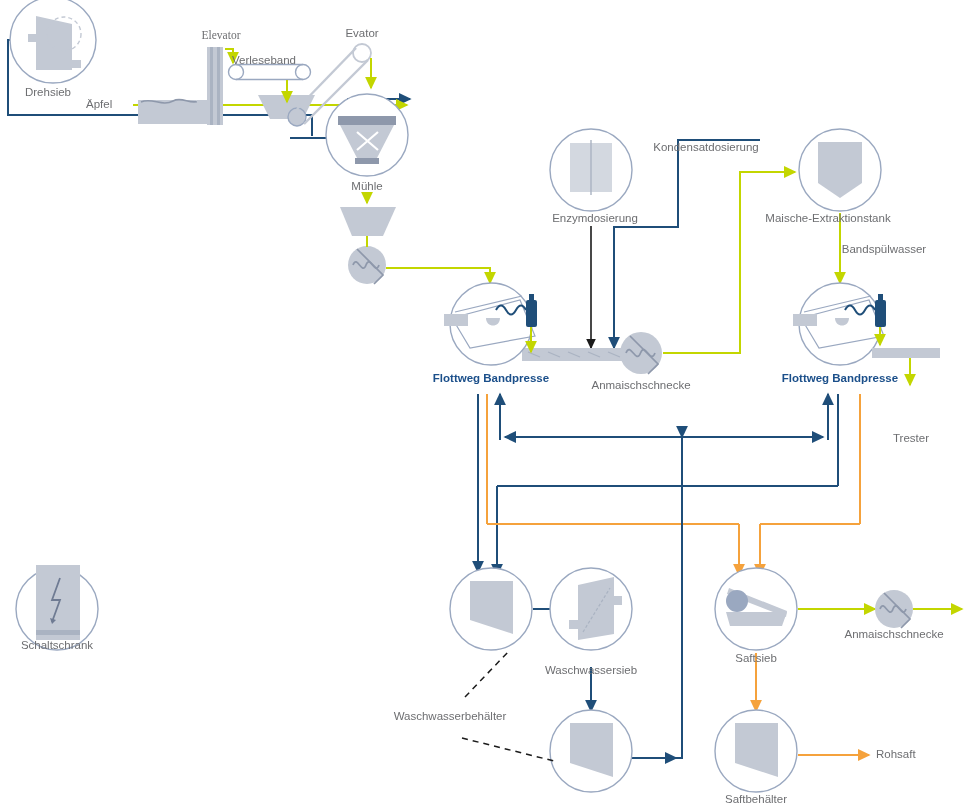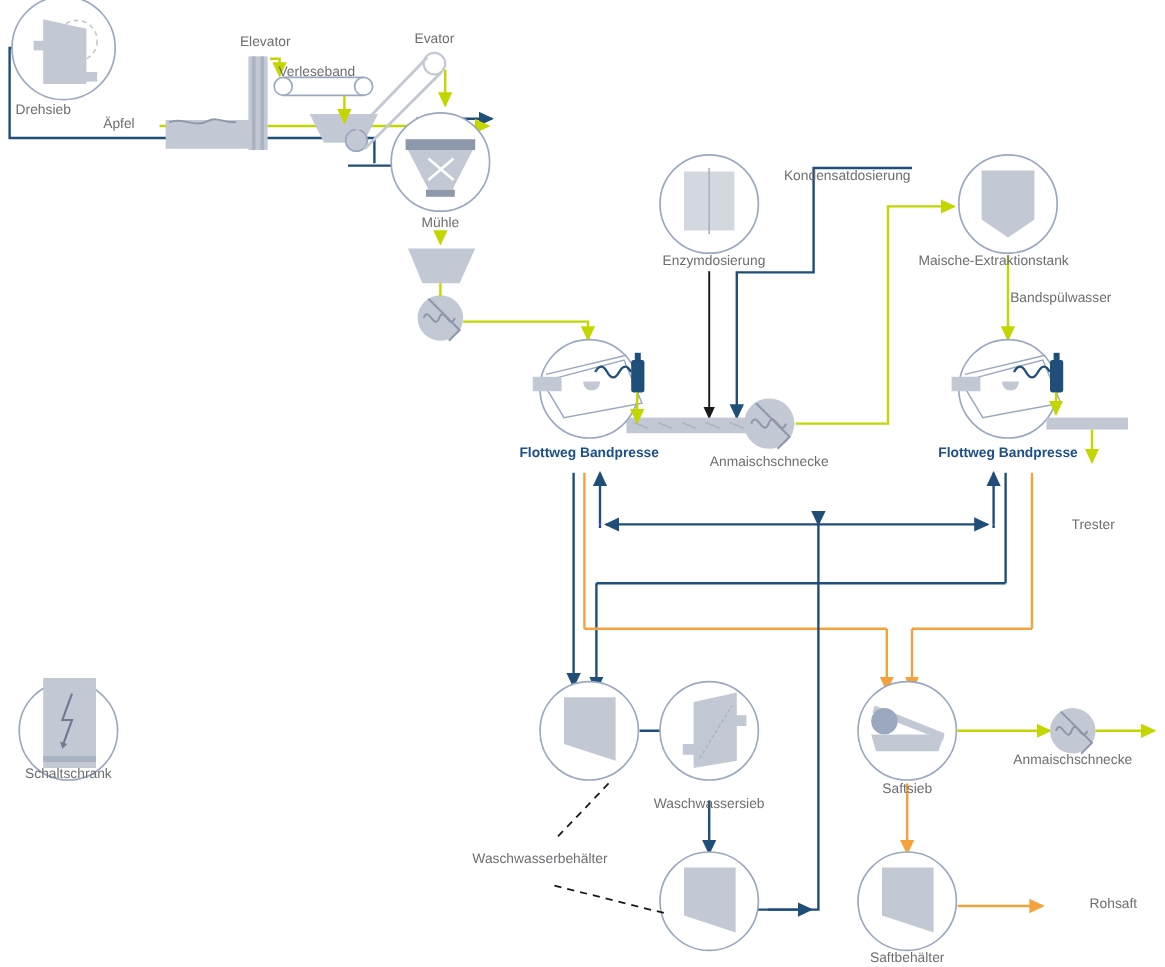--- a/index.html
+++ b/index.html
@@ -278,35 +278,35 @@
         <circle cx="57" cy="609" r="41" fill="#fff" stroke="#9aa8c0" stroke-width="1.4"></circle>
         <rect x="36" y="565" width="44" height="75" fill="#c3c9d4"></rect>
         <rect x="36" y="630" width="44" height="5" fill="#aab3c2"></rect>
         <path d="M60,578 L52,600 L60,600 L52,622" stroke="#6f7b93" stroke-width="1.8" fill="none"></path>
         <path d="M50,618 L52,624 L56,620" fill="#6f7b93"></path>
       </g>
 
     </g>
   </svg>
 
-  <div class="lbl ctr" style="left:36px;top:86px;">Drehsieb</div>
+  <div class="lbl ctr" style="left:48px;top:86px;">Drehsieb</div>
   <div class="lbl" style="left:86px;top:98px;">Äpfel</div>
-  <div class="lbl ctr" style="left:221px;top:29px;">Elevator</div>
+  <div class="lbl ctr" style="left:221px;top:29px;font-family:Liberation Serif, serif;">Elevator</div>
   <div class="lbl ctr" style="left:264px;top:54px;">Verleseband</div>
   <div class="lbl ctr" style="left:362px;top:27px;">Evator</div>
   <div class="lbl ctr" style="left:367px;top:180px;">Mühle</div>
   <div class="lbl ctr" style="left:595px;top:212px;">Enzymdosierung</div>
   <div class="lbl ctr" style="left:706px;top:141px;">Kondensatdosierung</div>
   <div class="lbl ctr" style="left:828px;top:212px;">Maische-Extraktionstank</div>
   <div class="lbl ctr" style="left:884px;top:243px;">Bandspülwasser</div>
   <div class="lbl bold ctr" style="left:491px;top:372px;">Flottweg Bandpresse</div>
   <div class="lbl bold ctr" style="left:840px;top:372px;">Flottweg Bandpresse</div>
   <div class="lbl ctr" style="left:641px;top:379px;">Anmaischschnecke</div>
   <div class="lbl ctr" style="left:911px;top:390px;margin-top:42px;">Trester</div>
   <div class="lbl ctr" style="left:450px;top:710px;">Waschwasserbehälter</div>
   <div class="lbl ctr" style="left:591px;top:652px;margin-top:12px;">Waschwassersieb</div>
   <div class="lbl ctr" style="left:756px;top:652px;">Saftsieb</div>
   <div class="lbl ctr" style="left:894px;top:628px;">Anmaischschnecke</div>
   <div class="lbl ctr" style="left:756px;top:793px;">Saftbehälter</div>
-  <div class="lbl" style="left:876px;top:748px;margin-left:32px;">Rohsaft</div>
+  <div class="lbl" style="left:876px;top:748px;">Rohsaft</div>
   <div class="lbl ctr" style="left:57px;top:639px;">Schaltschrank</div>
 
 </div>
 
 </body></html>

